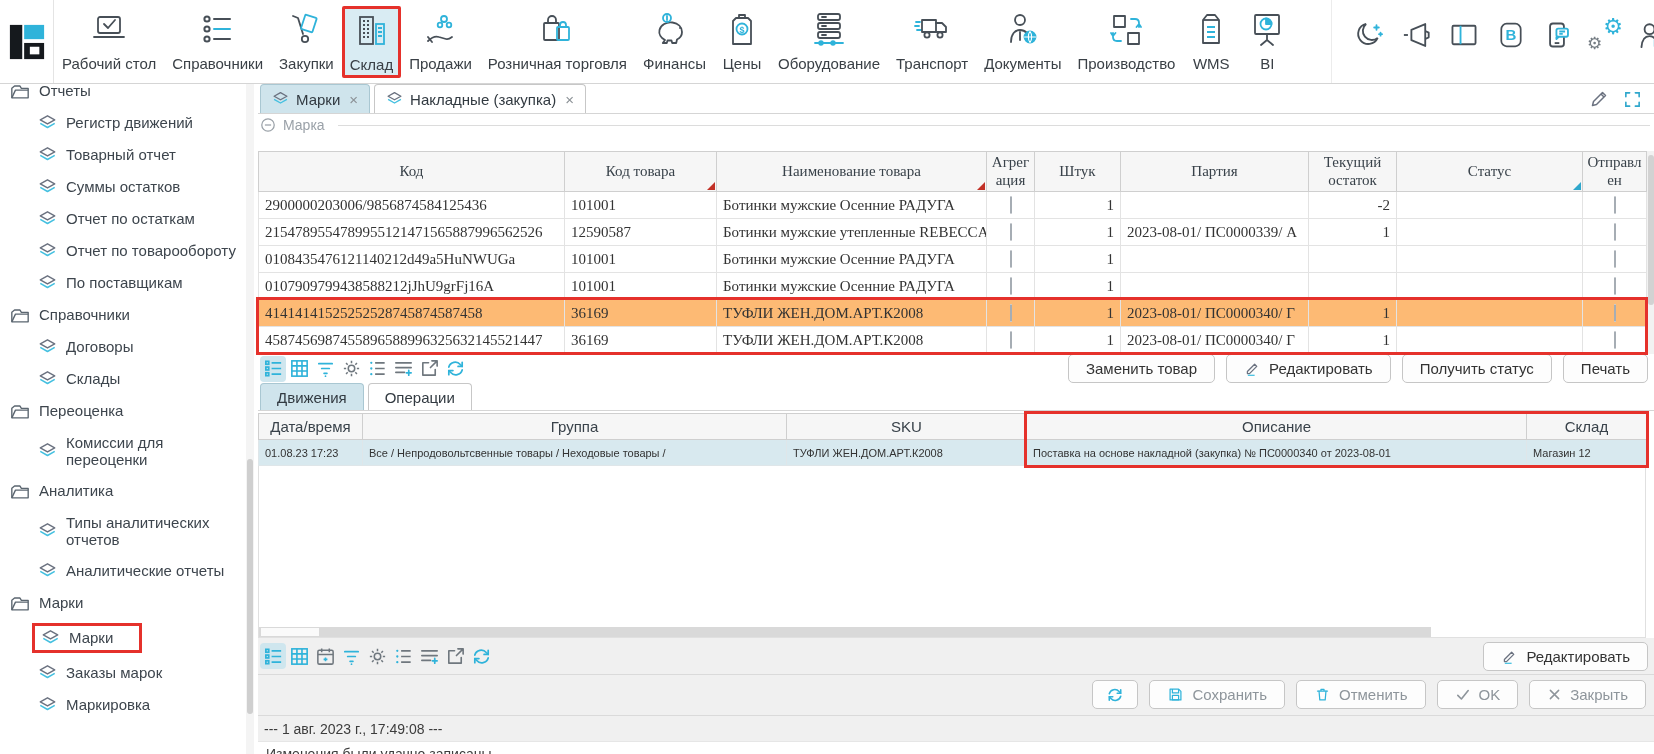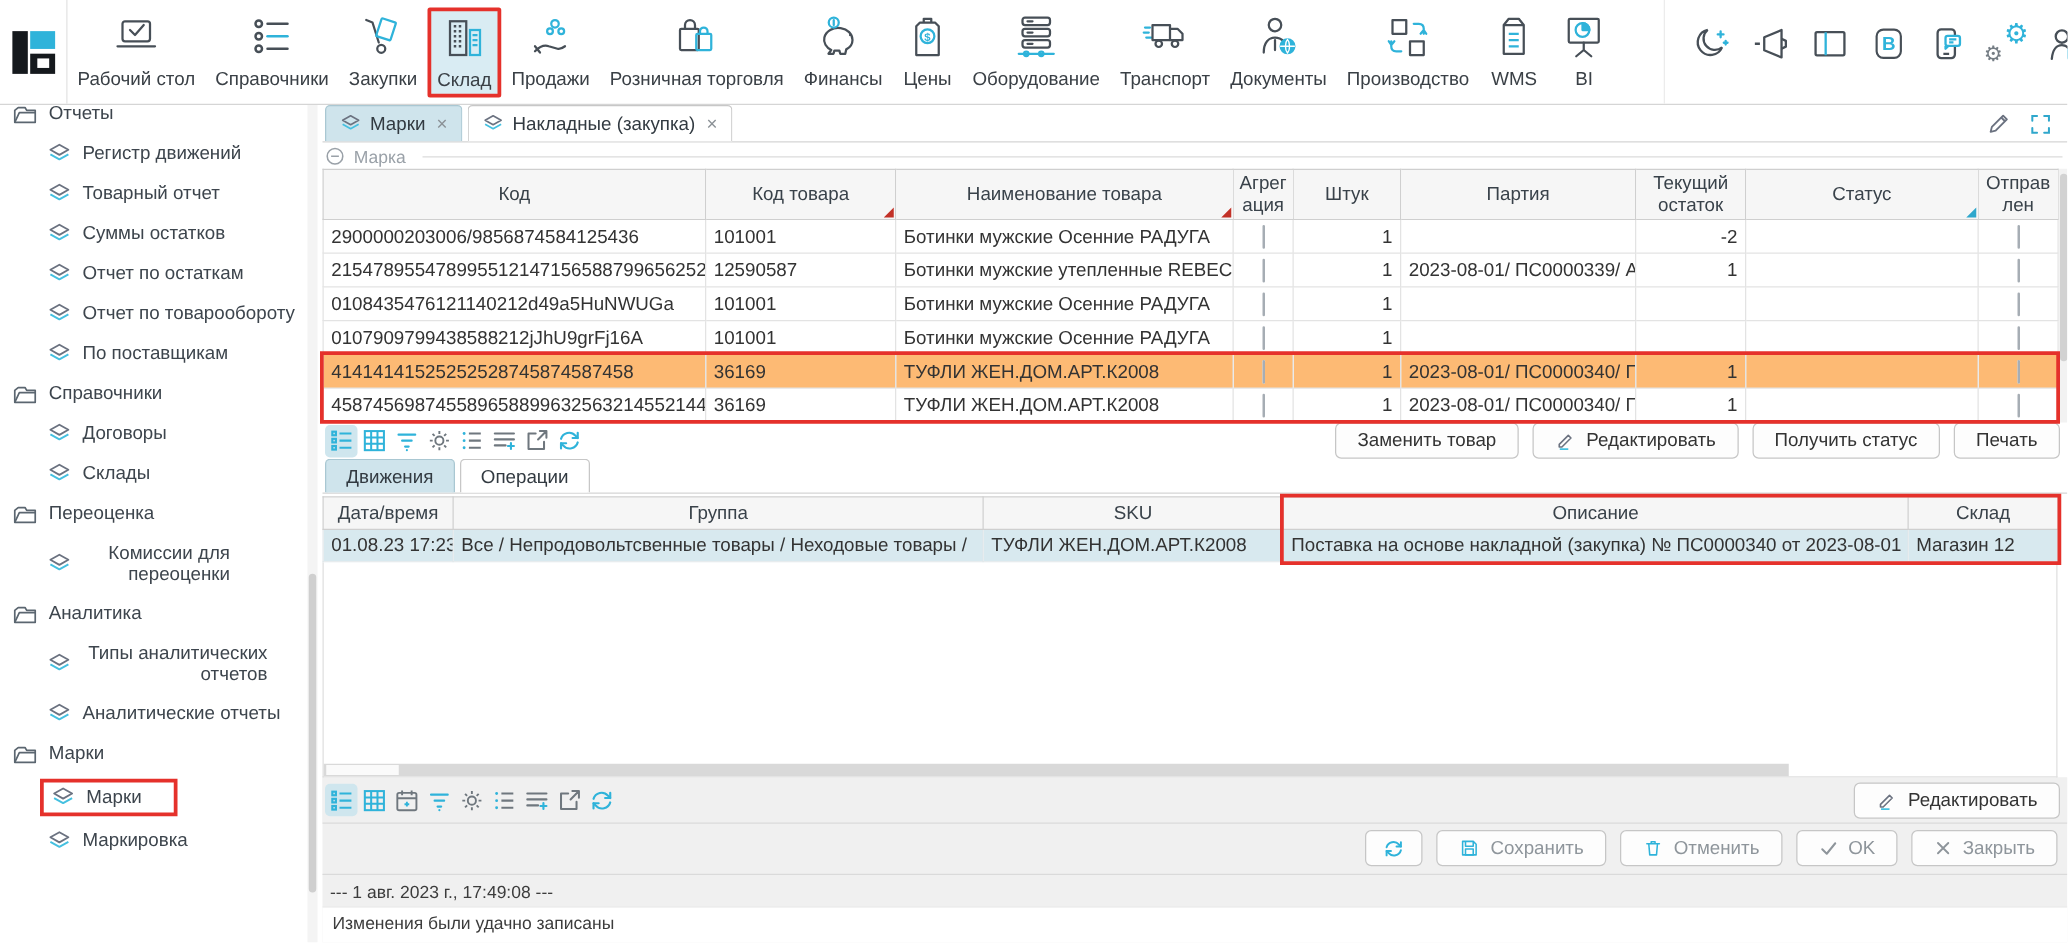--- a/index.html
+++ b/index.html
@@ -17,41 +17,41 @@
   .ritem .ricon { height:44px; display:flex; align-items:center; justify-content:center; }
   .ritem .rlabel { font-size:15px; color:#3a4046; white-space:nowrap; }
   .ritem.hl { background:#d9ecf3; border:3px solid #e5312b; border-radius:2px; padding:0 5px 2px 5px; }
   .ribbon-right { margin-left:auto; display:flex; align-items:center; gap:17px; padding:0 0 14px 22px; border-left:1px solid #ececec; margin-right:-14px; }
   .gearwrap { position:relative; width:32px; height:30px; }
   .gearwrap .g1 { position:absolute; right:-2px; top:-6px; font-size:22px; color:#2fb3da; }
   .gearwrap .g2 { position:absolute; left:-2px; bottom:-4px; font-size:17px; color:#757d84; }
   
   .content { display:flex; height:670px; }
   
-  .sidebar { width:246px; overflow:hidden; padding-top:0; flex:none;text-align:right; }
+  .sidebar { width:246px; overflow:hidden; padding-top:0; flex:none; }
   .tree-row { display:flex; align-items:center; gap:9px; min-height:32px; padding-left:38px; cursor:pointer; color:#3d454d; }
   .tree-row.folder { padding-left:10px; }
   .tree-row .lbl { line-height:1.15; }
   .tree-row.cut { margin-top:-9px; }
   .tree-row .wrap112 { max-width:118px; }
   .tree-row .wrap140 { max-width:148px; }
   .redbox-item { display:inline-flex; align-items:center; gap:9px; border:3px solid #e5312b; padding:3px 26px 3px 6px; margin-left:-6px; }
   .side-scroll { width:8px; flex:none; background:#f4f4f4; position:relative; }
   .side-scroll .thumb { position:absolute; left:1px; width:6px; top:56%; height:38%; background:#cfcfcf; border-radius:3px; }
   
   .main { flex:1; display:flex; flex-direction:column; padding-left:4px; overflow:hidden; }
   .tabbar { position:relative; height:31px; display:flex; align-items:flex-end; gap:4px; border-bottom:1px solid #d5d5d5; padding-left:2px; }
   .tab { display:inline-flex; align-items:center; gap:7px; height:29px; padding:0 11px; background:#fff; border:1px solid #c7c7c7; border-bottom:none; border-radius:4px 4px 0 0; cursor:pointer; }
   .tab.active { background:#cfe4ec; border-color:#a9c7d2; }
   .tab .x { color:#8b9196; font-size:15px; margin-left:2px; }
   .tab-actions { position:absolute; right:12px; top:5px; display:flex; gap:14px; align-items:center; }
   .groupline { display:flex; align-items:center; gap:7px; height:22px; color:#9aa1a8; font-size:14px; padding-left:2px; margin-top:3px; }
   .groupline .rule { flex:1; border-top:1px solid #dcdcdc; margin-left:6px; margin-right:4px; }
   
-  .marks-wrap { position:relative; display:flex; margin-top:2px; }
+  .marks-wrap { position:relative; display:flex; margin-top:18px;font-family:Liberation Serif, serif; }
   table.mt { width:1388px; table-layout:fixed; border-collapse:collapse; }
   table.mt th { height:40px; background:#f6f6f6; border:1px solid #cfcfcf; font-weight:normal; color:#39424a; font-size:15px; line-height:1.15; padding:1px 3px; position:relative; }
   table.mt th.brk { word-break:break-all; }
   table.mt td { height:27px; border:1px solid #e3e3e3; padding:0 6px; white-space:nowrap; overflow:hidden; font-size:15px; color:#333; background:#fff; }
   table.mt tr.sel td { background:#fdba74; }
   table.mt td.num { text-align:right; }
   table.mt td.ctr { text-align:center; }
   .cb { width:15px; height:15px; border:1.5px solid #a6adb4; border-radius:3px; background:#fff; margin:0 auto; }
   .sort-red { position:absolute; right:1px; bottom:1px; width:0; height:0; border-left:8px solid transparent; border-bottom:8px solid #c23127; }
   .sort-blue { position:absolute; right:1px; bottom:1px; width:0; height:0; border-left:8px solid transparent; border-bottom:8px solid #2fa7cc; }
@@ -66,21 +66,21 @@
   .btn { display:inline-flex; align-items:center; justify-content:center; gap:8px; height:29px; padding:0 17px; background:#fdfdfd; border:1px solid #c6c6c6; border-radius:5px; font-size:15px; color:#333; cursor:pointer; white-space:nowrap; }
   .btn.dis { color:#8e959b; }
   
   .subtabs { display:flex; align-items:flex-end; gap:4px; height:29px; border-bottom:1px solid #d5d5d5; padding-left:2px; }
   .subtab { display:inline-flex; align-items:center; height:27px; padding:0 16px; background:#fff; border:1px solid #c7c7c7; border-bottom:none; border-radius:4px 4px 0 0; cursor:pointer; }
   .subtab.active { background:#cfe4ec; border-color:#a9c7d2; }
   
   .mv-wrap { position:relative; margin-top:2px; }
   table.mvt { width:1388px; table-layout:fixed; border-collapse:collapse; }
   table.mvt th { height:26px; background:#f6f6f6; border:1px solid #cfcfcf; font-weight:normal; color:#39424a; font-size:15px; padding:0 6px; }
-  table.mvt td { height:26px; border:1px solid #dfe6e9; background:#d8e9ef; padding:0 6px; white-space:nowrap; overflow:hidden; font-size:15px; color:#333; }
+  table.mvt td { height:26px; border:1px solid #dfe6e9; background:#d8e9ef; padding:0 6px; white-space:nowrap; overflow:hidden; font-size:11px; color:#333; }
   .mv-body { width:1388px; height:172px; background:#fff; border:1px solid #e0e0e0; border-top:none; position:relative; }
   .hscroll { position:absolute; left:0; bottom:0; width:1172px; height:10px; background:#d9d9d9; }
   .hscroll .thumb { position:absolute; left:2px; top:1px; width:58px; height:8px; background:#fafafa; }
   .mv-redbox { position:absolute; left:766px; top:-2px; width:625px; height:57px; border:3px solid #e5312b; pointer-events:none; }
   
   .footer { flex:1; background:#f0f0f0; display:flex; flex-direction:column; }
   .footer .toolrow { background:#f0f0f0; }
   .divider { border-top:1px solid #dadada; }
   .footbtns { display:flex; justify-content:flex-end; gap:11px; padding:5px 8px 6px 0; }
   .statusline { padding:5px 0 4px 6px; font-size:14px; color:#3c3c3c; }
@@ -498,20 +498,29 @@
         <span class="lbl">Марки</span>
       </span>
     </div>
     <div class="tree-row">
       <span>
           <svg width="19" height="18" viewBox="0 0 20 20" fill="none">
             <path d="M10 2 18 6.5 10 11 2 6.5Z" stroke="#6b7280" stroke-width="1.6" stroke-linejoin="round"></path>
             <path d="M2 10.5 10 15l8-4.5" stroke="#45c0e0" stroke-width="1.7" stroke-linejoin="round"></path>
           </svg>
         </span>
+      <span class="lbl">Заказы марок</span>
+    </div>
+    <div class="tree-row">
+      <span>
+          <svg width="19" height="18" viewBox="0 0 20 20" fill="none">
+            <path d="M10 2 18 6.5 10 11 2 6.5Z" stroke="#6b7280" stroke-width="1.6" stroke-linejoin="round"></path>
+            <path d="M2 10.5 10 15l8-4.5" stroke="#45c0e0" stroke-width="1.7" stroke-linejoin="round"></path>
+          </svg>
+        </span>
       <span class="lbl">Маркировка</span>
     </div>
   </aside>
 
   <div class="side-scroll">
       <div class="thumb"></div>
     </div>
 
   <main class="main">
 

